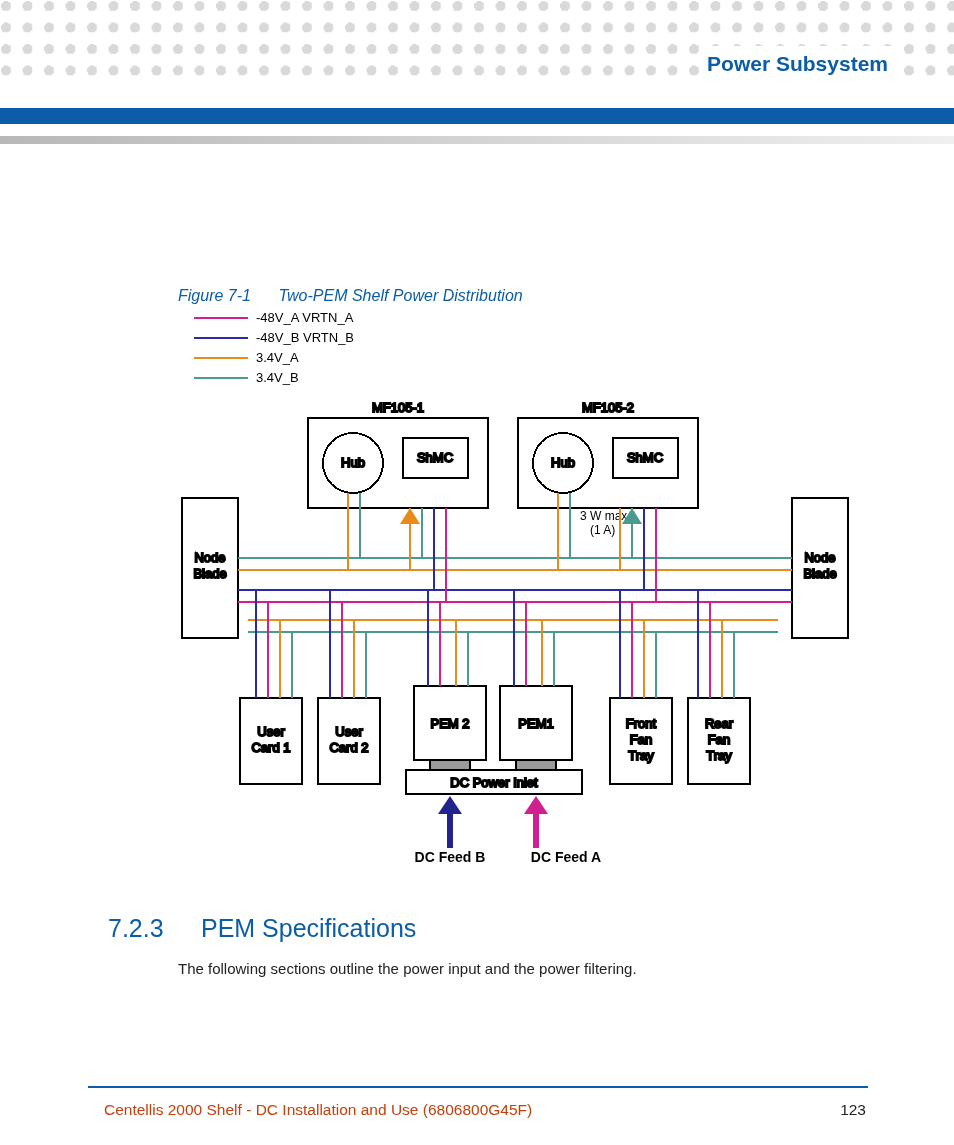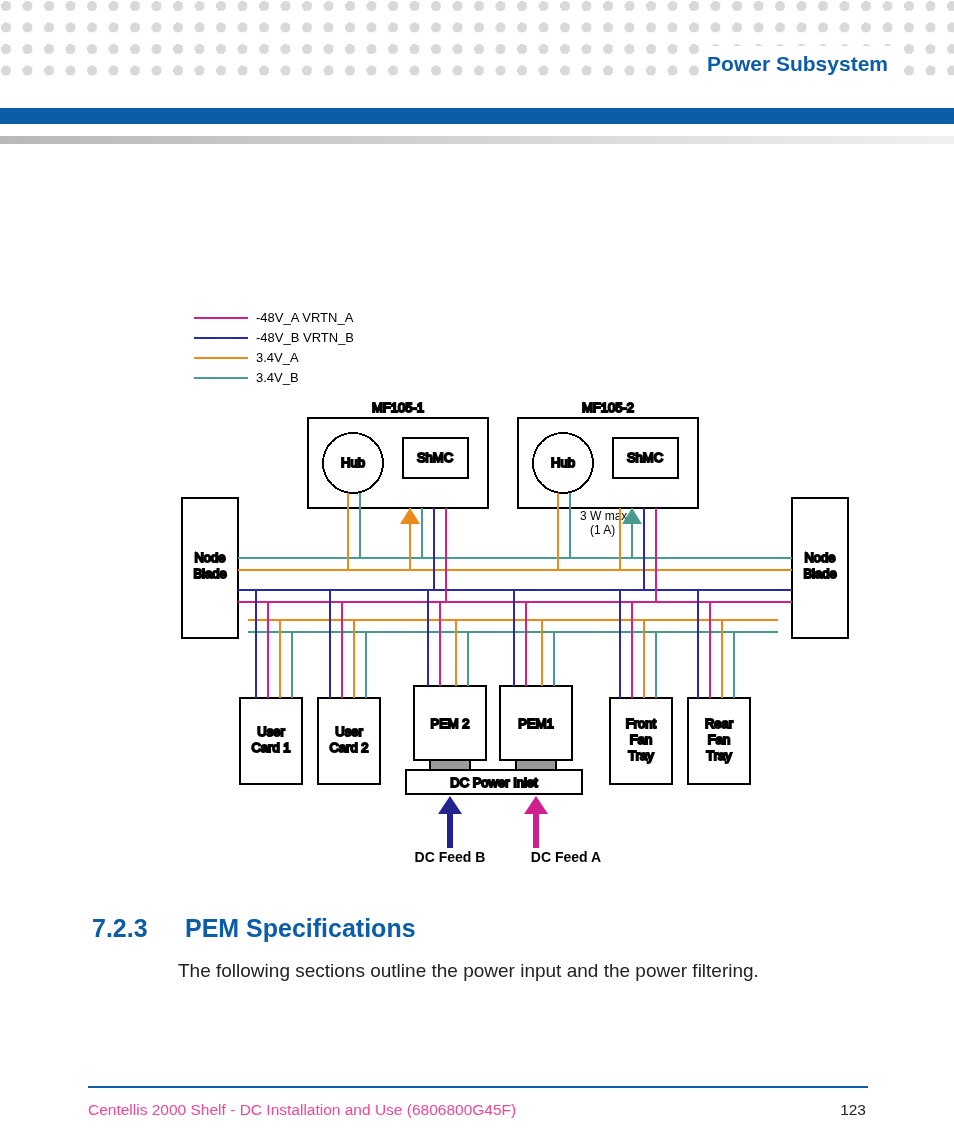--- a/index.html
+++ b/index.html
@@ -12,38 +12,42 @@
   .blue-bar { position: absolute; left: 0; top: 108px; width: 954px; height: 16px; background: #0a5da6; }
   .gray-div { position: absolute; left: 0; top: 136px; width: 954px; height: 8px;
     background: linear-gradient(to right, #b8b8b8, #f0f0f0); }
   .crisp { shape-rendering: crispEdges; }
   .content { position: absolute; left: 178px; width: 690px; }
   .intro { top: 188px; font-size: 17px; line-height: 1.35; }
   .intro .ital { font-style: italic; }
   .fig-caption { top: 287px; color: #0a5da6; font-style: italic; font-size: 16px; }
   .fig-caption .num { display: inline-block; width: 96px; }
   .diagram-box { position: absolute; left: 178px; top: 308px; width: 674px; height: 554px; text-align: center; }
-  .section { position: absolute; left: 92px; top: 914px; color: #0a5da6; font-size: 25px; font-weight: 700; }
+  .section { position: absolute; left: 108px; top: 914px; color: #0a5da6; font-size: 25px; font-weight: 400; }
   .sec-num { display: inline-block; width: 86px; }
-  .sec-body { position: absolute; left: 178px; top: 960px; font-size: 19px; }
+  .sec-body { position: absolute; left: 178px; top: 960px; font-size: 15px; }
   .footer-line { position: absolute; left: 88px; bottom: 57px; width: 780px; height: 2px; background: #0a5da6; }
-  .footer-left { position: absolute; left: 88px; bottom: 26px; font-size: 15.5px; color: #ec4899; }
+  .footer-left { position: absolute; left: 104px; bottom: 26px; font-size: 15.5px; color: #c2410c; }
   .footer-right { position: absolute; right: 88px; bottom: 26px; font-size: 15.5px; color: #222; margin-top: 24px; }
   svg text { font-family: Arial, sans-serif; }
 </style>
 </head>
 <body>
 
 <div class="page">
   <div class="dot-bg"></div>
   <div class="header-title">Power Subsystem</div>
   <div class="blue-bar"></div>
   <div class="gray-div"></div>
 
 
+  <p class="content fig-caption">
+    <span class="num">Figure 7-1</span>
+    <span>Two-PEM Shelf Power Distribution</span>
+  </p>
 
   <div class="diagram-box">
     <svg viewBox="0 0 674 554" width="674" height="554">
 
       <g font-size="13">
         <line x1="16" y1="10" x2="70" y2="10" stroke="#d02090" stroke-width="2"></line>
         <text x="78" y="14">-48V_A VRTN_A</text>
         <line x1="16" y1="30" x2="70" y2="30" stroke="#2a2aa6" stroke-width="2"></line>
         <text x="78" y="34">-48V_B VRTN_B</text>
         <line x1="16" y1="50" x2="70" y2="50" stroke="#e88b1a" stroke-width="2"></line>

